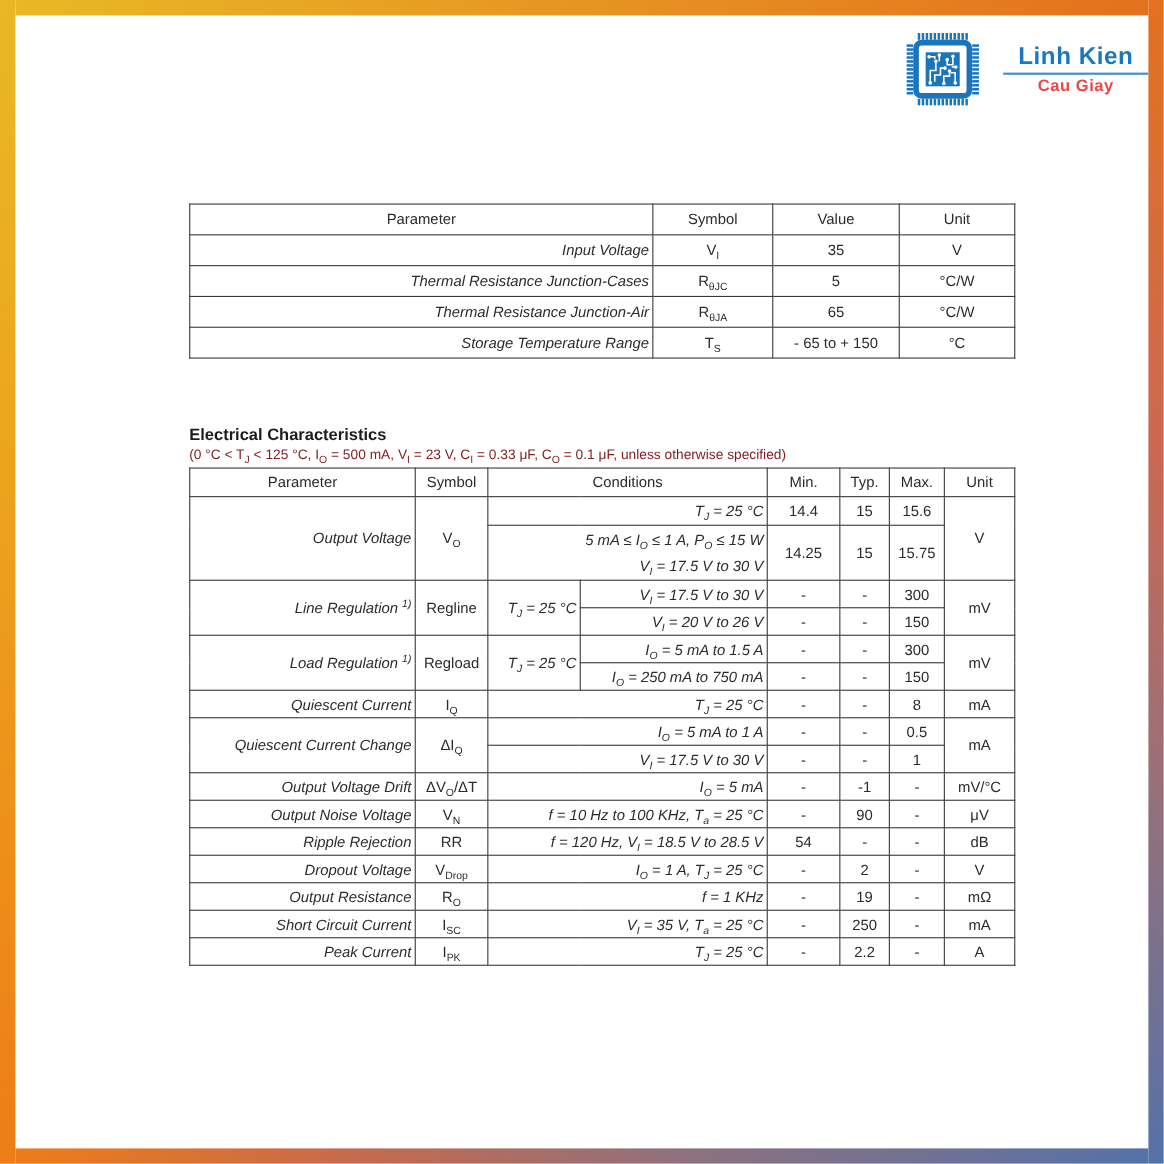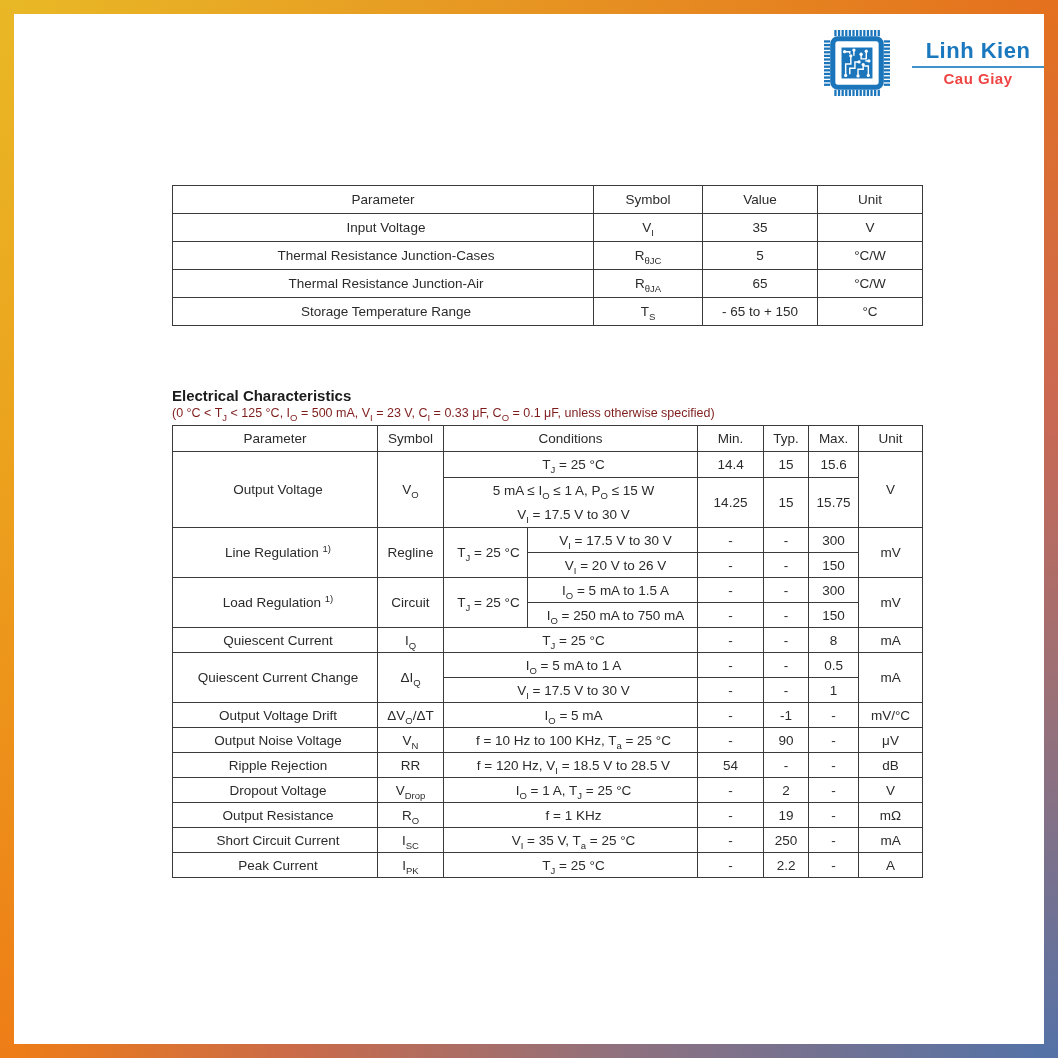--- a/index.html
+++ b/index.html
@@ -68,21 +68,21 @@
   table.dt td, table.dt th {
     border: 1.5px solid #3a3a3a;
     font-weight: normal;
     font-size: 13.5px;
     text-align: center;
     vertical-align: middle;
     padding: 0 3px;
     overflow: hidden;
     white-space: nowrap;
   }
-  table.dt td.left, table.dt th.left { text-align: center; padding-left: 9px; }
+  table.dt td.left, table.dt th.left { text-align: right; padding-left: 9px; font-style: italic; }
   table.dt td.twoline { white-space: normal; line-height: 1.75; }
   sub { font-size: 9.5px; line-height: 0; }
   sup { font-size: 9.5px; line-height: 0; }
 
   #mr-table { left: 172px; top: 185px; width: 750px; }
   #mr-table tr { height: 28px; }
 
   #ec-title {
     position: absolute; left: 172px; top: 387px;
     font-size: 15px; font-weight: bold; color: #1c1c1c;
@@ -296,21 +296,21 @@
     </tr>
     <tr>
       <td class="left">V<sub>I</sub> = 20 V to 26 V</td>
       <td>-</td>
       <td>-</td>
       <td>150</td>
     </tr>
 
     <tr>
       <td class="left" rowspan="2">Load Regulation <sup>1)</sup></td>
-      <td rowspan="2">Circuit</td>
+      <td rowspan="2">Regload</td>
       <td class="left" rowspan="2">T<sub>J</sub> = 25 °C</td>
       <td class="left">I<sub>O</sub> = 5 mA to 1.5 A</td>
       <td>-</td>
       <td>-</td>
       <td>300</td>
       <td rowspan="2">mV</td>
     </tr>
     <tr>
       <td class="left">I<sub>O</sub> = 250 mA to 750 mA</td>
       <td>-</td>

